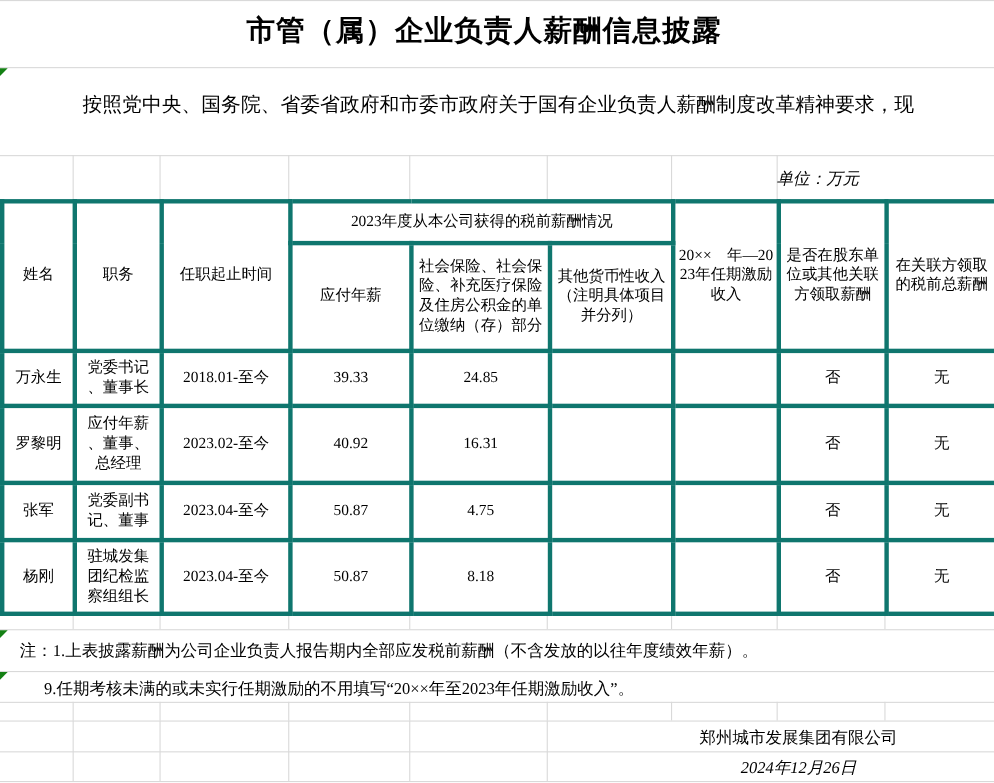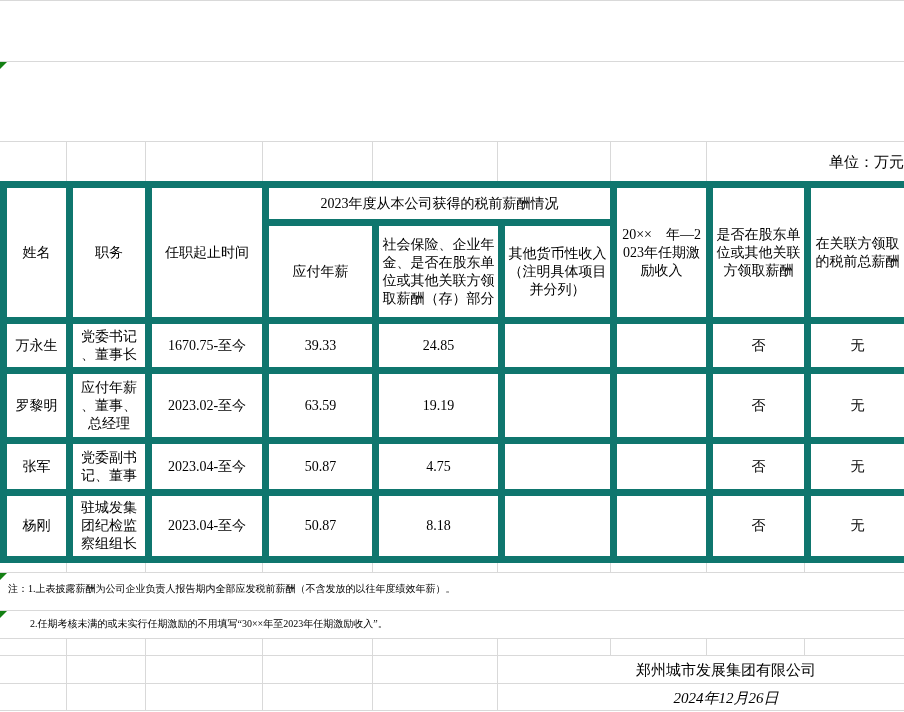--- a/index.html
+++ b/index.html
@@ -4,26 +4,26 @@
 <style>
   html,body{margin:0;padding:0;background:#fff;}
   #page{position:relative;width:904px;height:712px;background:#fff;overflow:hidden;
         font-family:"Liberation Serif","DejaVu Serif",serif;color:#000;}
   .hline{position:absolute;height:1px;background:#d9d9d9;left:0;width:904px;}
   .vline{position:absolute;width:1px;background:#d9d9d9;}
   .tri{position:absolute;width:0;height:0;border-top:7px solid #148014;border-right:7px solid transparent;}
   .doc-title{position:absolute;top:10px;left:0;width:880px;text-align:center;
              font-size:26px;font-weight:bold;letter-spacing:1px;}
   .intro-line{position:absolute;font-size:18px;line-height:22px;white-space:nowrap;}
-  .unit{position:absolute;left:706px;top:153px;width:198px;text-align:right;font-size:15px;}
+  .unit{position:absolute;left:706px;top:153px;width:198px;text-align:left;font-size:15px;font-style:italic;}
   table.main{position:absolute;top:181px;left:0;width:904px;border-collapse:collapse;table-layout:fixed;}
-  table.main th,table.main td{border:7px solid #0f766e;text-align:center;vertical-align:middle;
+  table.main th,table.main td{border:4px solid #0f766e;text-align:center;vertical-align:middle;
              font-size:14px;line-height:18px;padding:1px 3px;font-weight:normal;
              word-break:break-all;line-break:anywhere;overflow:hidden;}
-  .note{position:absolute;font-size:10px;white-space:nowrap;}
+  .note{position:absolute;font-size:15px;white-space:nowrap;margin-left:10px;}
   .footerbox{position:absolute;left:497px;width:458px;text-align:center;font-size:15px;}
 </style>
 </head>
 <body>
 
 <div id="page">
 
   <div class="hline" style="top:0;"></div>
   <div class="hline" style="top:61px;"></div>
   <div class="hline" style="top:141px;"></div>
@@ -63,21 +63,23 @@
   <div class="vline" style="left:66px;top:655px;height:55px;"></div>
   <div class="vline" style="left:145px;top:655px;height:55px;"></div>
   <div class="vline" style="left:262px;top:655px;height:55px;"></div>
   <div class="vline" style="left:372px;top:655px;height:55px;"></div>
   <div class="vline" style="left:497px;top:655px;height:55px;"></div>
 
   <div class="tri" style="left:0;top:62px;"></div>
   <div class="tri" style="left:0;top:573px;"></div>
   <div class="tri" style="left:0;top:611px;"></div>
 
+  <div class="doc-title">市管（属）企业负责人薪酬信息披露</div>
 
+  <div class="intro-line" style="left:75px;top:84px;">按照党中央、国务院、省委省政府和市委市政府关于国有企业负责人薪酬制度改革精神要求，现</div>
 
   <div class="unit">单位：万元</div>
 
   <table class="main">
     <colgroup>
       <col style="width:66px">
         <col style="width:79px">
         <col style="width:117px">
       <col style="width:110px">
         <col style="width:126px">
@@ -91,40 +93,40 @@
       <th rowspan="2">姓名</th>
       <th rowspan="2">职务</th>
       <th rowspan="2">任职起止时间</th>
       <th colspan="3">2023年度从本公司获得的税前薪酬情况</th>
       <th rowspan="2">20××　年—2023年任期激励收入</th>
       <th rowspan="2">是否在股东单位或其他关联方领取薪酬</th>
       <th rowspan="2">在关联方领取的税前总薪酬</th>
     </tr>
     <tr style="height:98px">
       <th>应付年薪</th>
-      <th>社会保险、企业年金、是否在股东单位或其他关联方领取薪酬（存）部分</th>
+      <th>社会保险、社会保险、补充医疗保险及住房公积金的单位缴纳（存）部分</th>
       <th>其他货币性收入（注明具体项目并分列）</th>
     </tr>
     <tr style="height:50px">
       <td>万永生</td>
       <td>党委书记、董事长</td>
-      <td>1670.75-至今</td>
+      <td>2018.01-至今</td>
       <td>39.33</td>
       <td>24.85</td>
       <td></td>
       <td></td>
       <td>否</td>
       <td>无</td>
     </tr>
     <tr style="height:70px">
       <td>罗黎明</td>
       <td>应付年薪、董事、总经理</td>
       <td>2023.02-至今</td>
-      <td>63.59</td>
-      <td>19.19</td>
+      <td>40.92</td>
+      <td>16.31</td>
       <td></td>
       <td></td>
       <td>否</td>
       <td>无</td>
     </tr>
     <tr style="height:52px">
       <td>张军</td>
       <td>党委副书记、董事</td>
       <td>2023.04-至今</td>
       <td>50.87</td>
@@ -142,18 +144,18 @@
       <td>8.18</td>
       <td></td>
       <td></td>
       <td>否</td>
       <td>无</td>
     </tr>
   </tbody>
     </table>
 
   <div class="note" style="left:8px;top:582px;">注：1.上表披露薪酬为公司企业负责人报告期内全部应发税前薪酬（不含发放的以往年度绩效年薪）。</div>
-  <div class="note" style="left:30px;top:617px;">2.任期考核未满的或未实行任期激励的不用填写“30××年至2023年任期激励收入”。</div>
+  <div class="note" style="left:30px;top:617px;">9.任期考核未满的或未实行任期激励的不用填写“20××年至2023年任期激励收入”。</div>
 
   <div class="footerbox" style="top:661px;">郑州城市发展集团有限公司</div>
   <div class="footerbox" style="top:689px;font-style:italic;">2024年12月26日</div>
 
 </div>
 
 </body></html>

